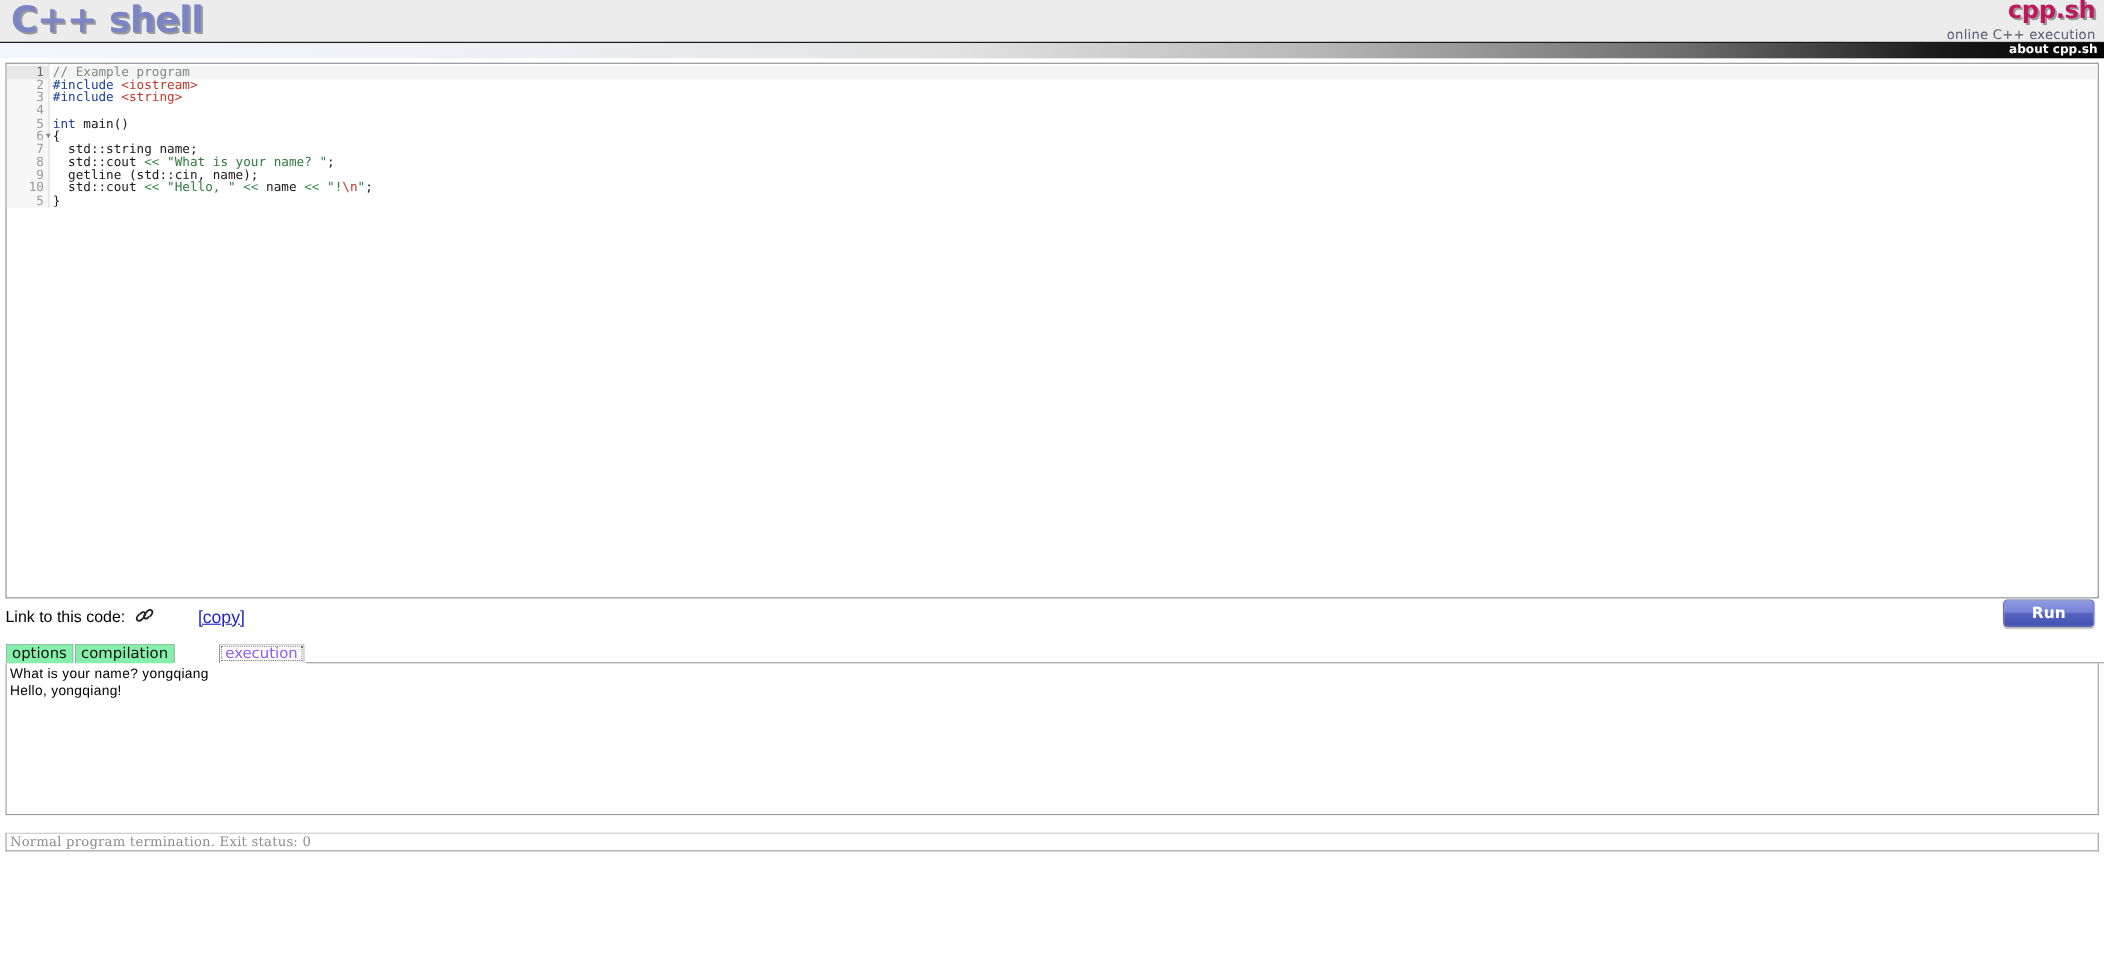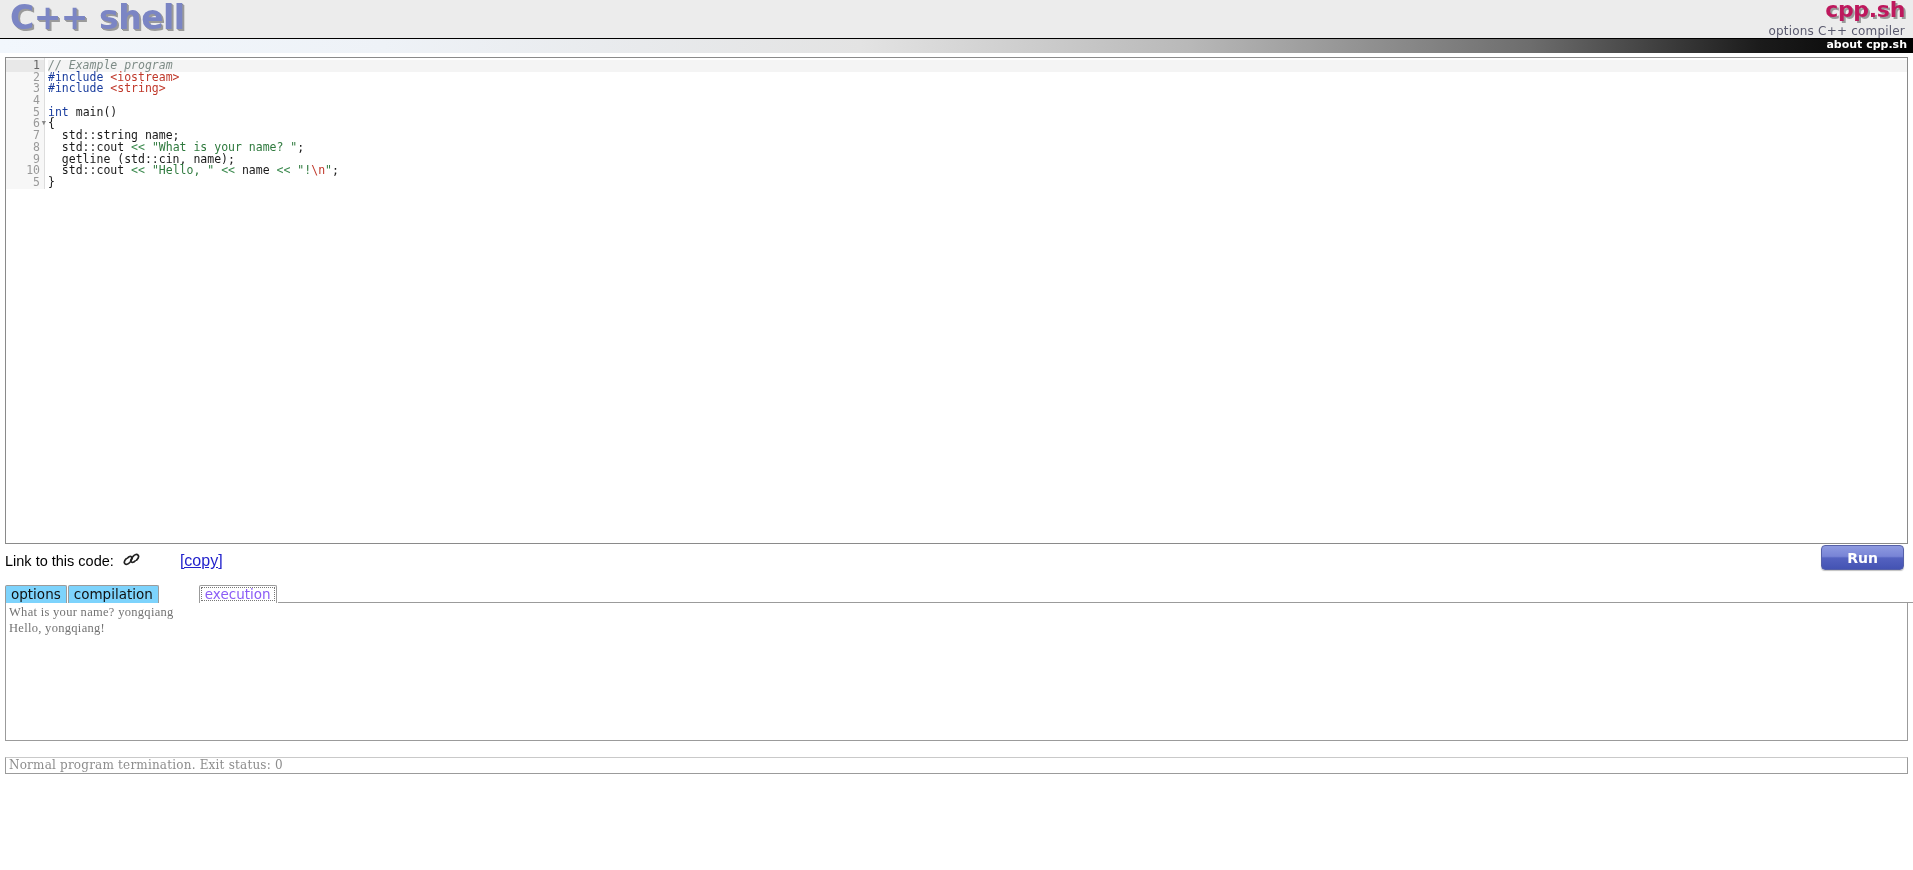--- a/index.html
+++ b/index.html
@@ -127,21 +127,20 @@
     padding-left: 3px;
     white-space: pre;
     color: #111;
     overflow: hidden;
   }
   .code .line {
     height: 11.7px;
   }
   .code .line.active {
     background: #f4f4f4;
-    font-style: italic;
   }
   .c-com  { color: #7d8b86; }
   .c-pre  { color: #1a3d9e; font-weight: normal; }
   .c-inc  { color: #c0392b; }
   .c-kw   { color: #1a3d9e; }
   .c-str  { color: #2f7a3e; }
   .c-op   { color: #3b8a4e; }
   .c-esc  { color: #c0392b; }
   .c-plain{ color: #1a1a1a; }
 
@@ -194,21 +193,21 @@
     align-items: flex-end;
   }
   .tab {
     font-family: "DejaVu Sans", sans-serif;
     font-size: 13.5px;
     padding: 0 5px 1px 5px;
     height: 18px;
     line-height: 17px;
     border: 1px solid #9b9b9b;
     border-bottom: none;
-    background: #7dd3fc;
+    background: #86efac;
     color: #111;
     margin-right: 1px;
     cursor: pointer;
     border-radius: 2px 2px 0 0;
     box-sizing: border-box;
   }
   .tab.active {
     background: #ffffff;
     color: #8b5cf6;
     outline: 1px dotted #777;
@@ -227,24 +226,24 @@
     margin: 0 5px 0 5px;
     height: 138px;
     border: 1px solid #9b9b9b;
     border-top: none;
     background: #ffffff;
     box-sizing: border-box;
     padding: 2px 0 0 3px;
     overflow: hidden;
   }
   .output-text {
-    font-family: Liberation Serif, serif;
+    font-family: Liberation Sans, sans-serif;
     font-size: 12.5px;
     line-height: 15.5px;
-    color: #737373;
+    color: #000000;
     white-space: pre;
     letter-spacing: 0.3px;
   }
   .status-bar {
     margin: 16px 5px 0 5px;
     height: 17px;
     border: 1px solid #9b9b9b;
     border-top: 1px solid #c9c9c9;
     background: #ffffff;
     box-sizing: border-box;
@@ -257,21 +256,21 @@
     white-space: pre;
   }
 </style>
 </head>
 <body>
 
 <div class="header">
   <div class="logo">C++ shell</div>
   <div class="brand">
     <span class="brand-name">cpp.sh</span>
-    <span class="brand-tag">options C++ compiler</span>
+    <span class="brand-tag">online C++ execution</span>
   </div>
 </div>
 
 <div class="navbar">
   <a class="navbar-link" href="#">about cpp.sh</a>
 </div>
 
 <div class="editor-wrap">
   <div class="editor">
     <div class="gutter">

